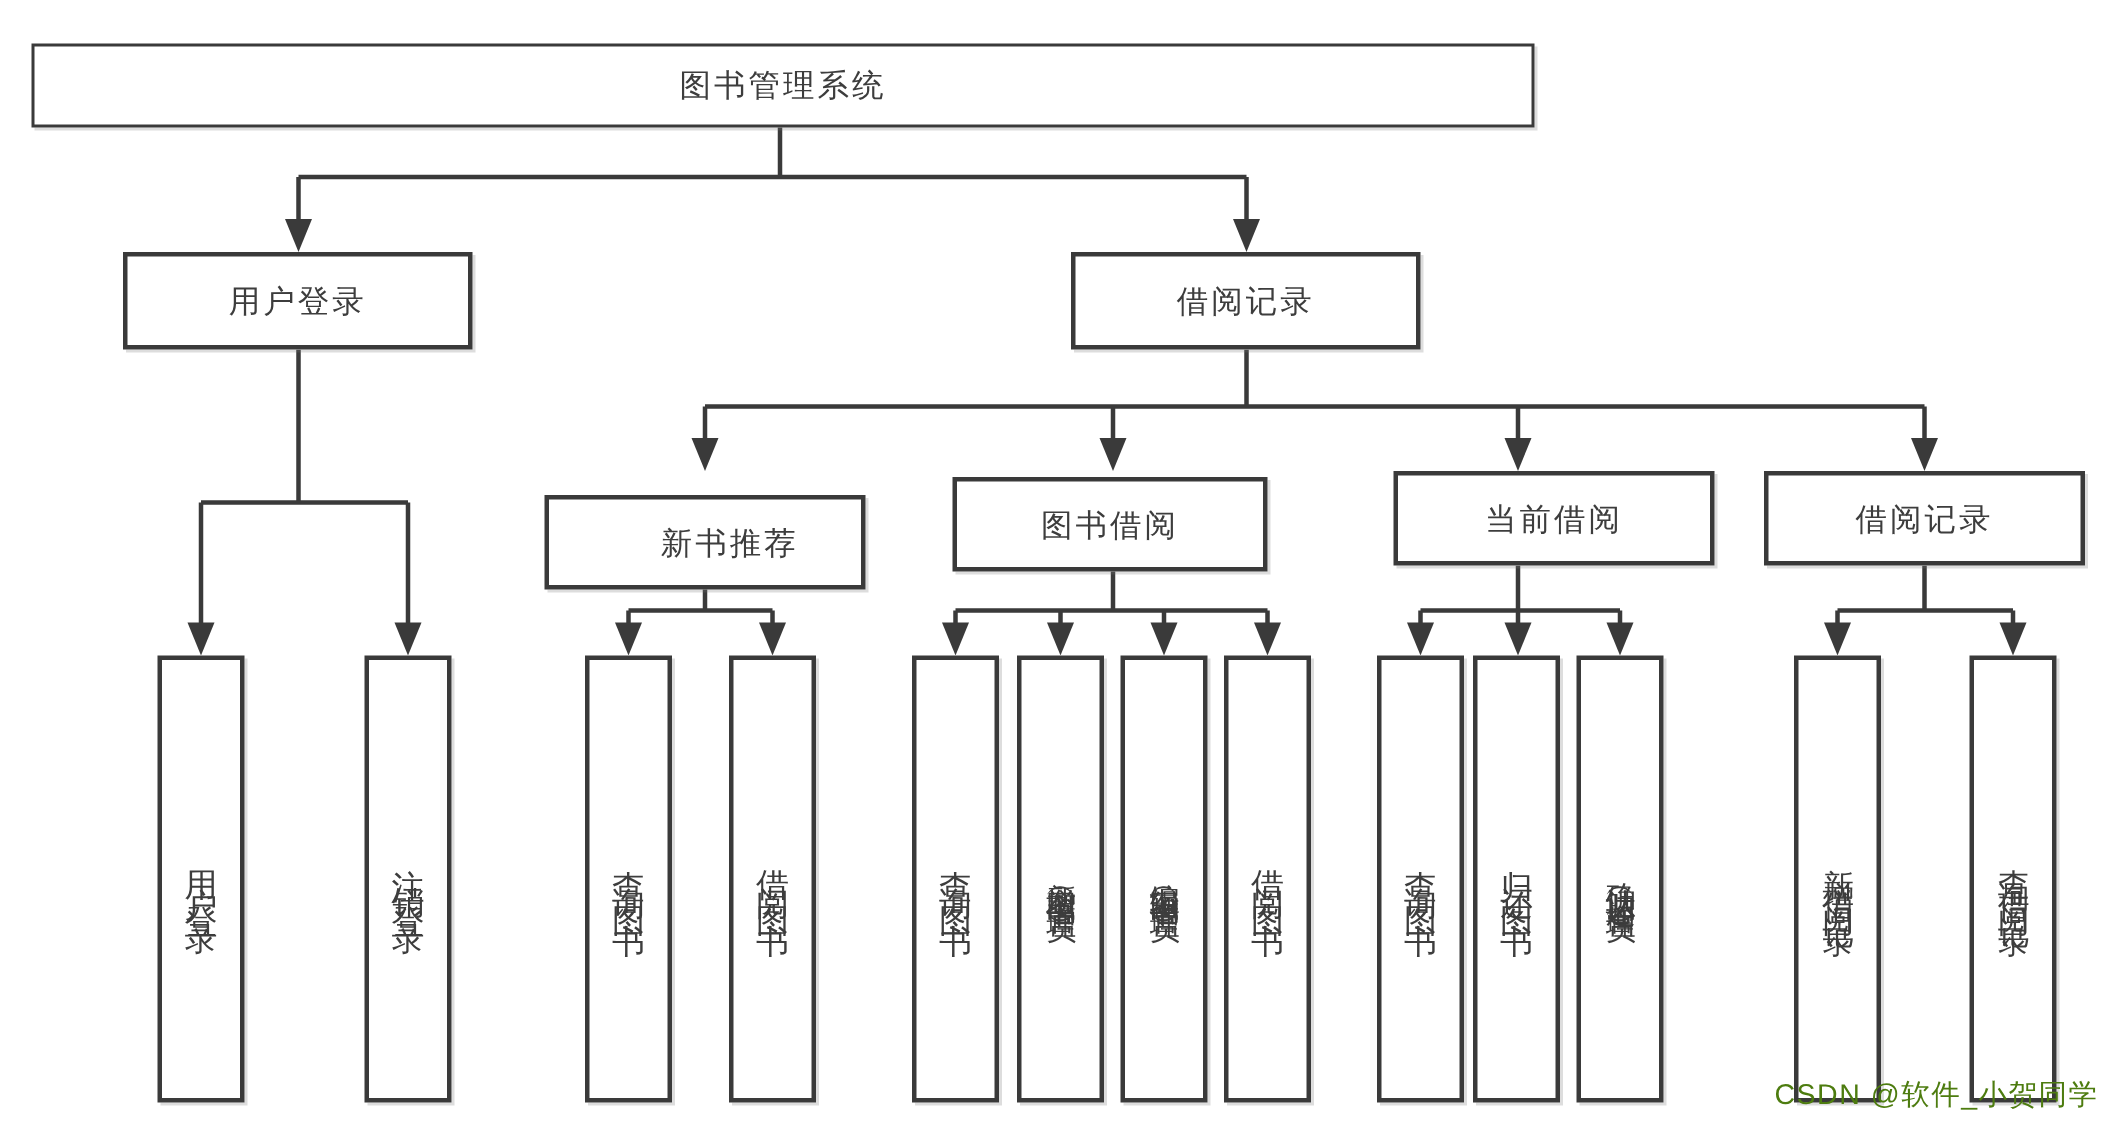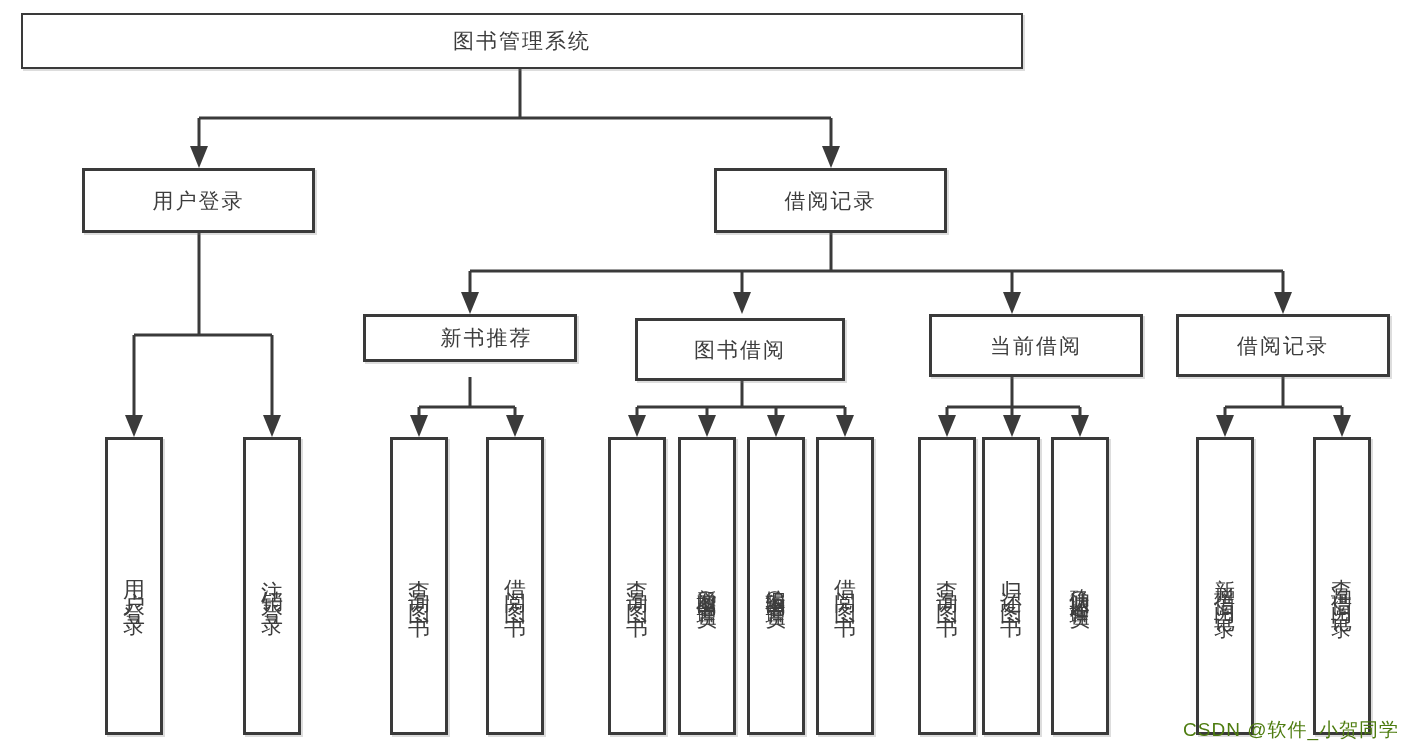--- a/index.html
+++ b/index.html
@@ -29,20 +29,21 @@
     background: #ffffff;
     border: 3px solid #3a3a3a;
     box-shadow: 2px 2px 0 rgba(120,120,120,0.25);
     display: flex;
     align-items: center;
     justify-content: center;
     color: #3d3d3d;
   }
   .box.root {
     border-width: 2px;
+    margin-top: 16px;
   }
   .h-label {
     font-size: 21px;
     letter-spacing: 2px;
     white-space: nowrap;
   }
   .v-label {
     writing-mode: vertical-rl;
     text-orientation: mixed;
     font-size: 22px;
@@ -117,21 +118,21 @@
     <span class="h-label">图书管理系统</span>
   </div>
 
   <div class="box" style="left:82px; top:168px; width:233px; height:65px;">
     <span class="h-label">用户登录</span>
   </div>
   <div class="box" style="left:714px; top:168px; width:233px; height:65px;">
     <span class="h-label">借阅记录</span>
   </div>
 
-  <div class="box" style="left:363px; top:314px; width:214px; height:48px;padding-left:33px;">
+  <div class="box" style="left:363px; top:330px; width:214px; height:63px;padding-left:33px;">
     <span class="h-label">新书推荐</span>
   </div>
   <div class="box" style="left:635px; top:318px; width:210px; height:63px;">
     <span class="h-label">图书借阅</span>
   </div>
   <div class="box" style="left:929px; top:314px; width:214px; height:63px;">
     <span class="h-label">当前借阅</span>
   </div>
   <div class="box" style="left:1176px; top:314px; width:214px; height:63px;">
     <span class="h-label">借阅记录</span>

